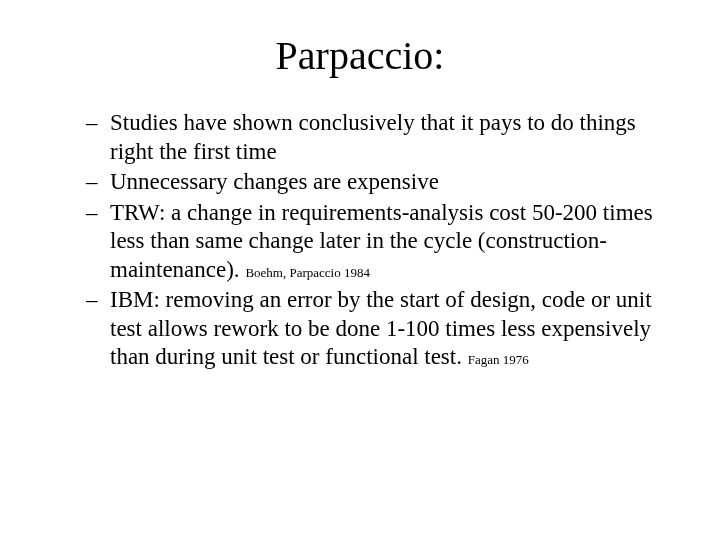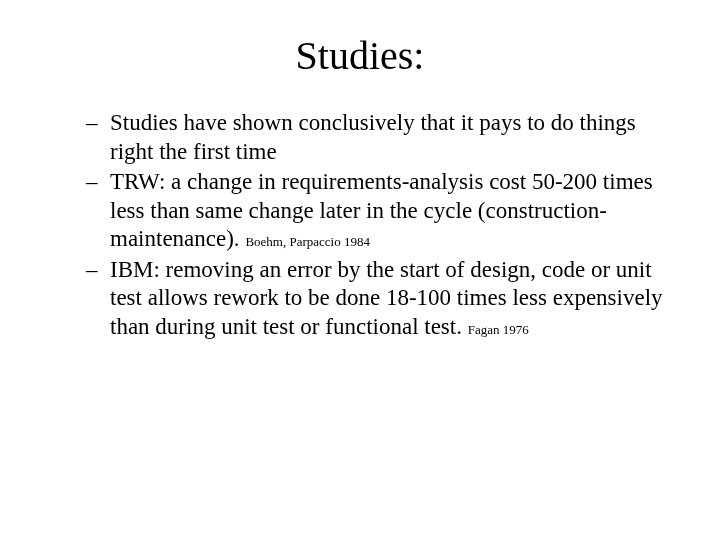--- a/index.html
+++ b/index.html
@@ -60,30 +60,34 @@
     top: 0;
   }
   .cite {
     font-size: 13px;
   }
 </style>
 </head>
 <body>
 
 <div class="slide">
-  <div class="title">Studies:</div>
+  <div class="title">Parpaccio:</div>
 
 
   <ul class="level2">
     <li>
       <span>Studies have shown conclusively that it pays to do things right the first time</span>
       <span class="cite"></span>
     </li>
     <li>
+      <span>Unnecessary changes are expensive</span>
+      <span class="cite"></span>
+    </li>
+    <li>
       <span>TRW: a change in requirements-analysis cost 50-200 times less than same change later in the cycle (construction-maintenance).</span>
       <span class="cite">Boehm, Parpaccio 1984</span>
     </li>
     <li>
-      <span>IBM: removing an error by the start of design, code or unit test allows rework to be done 18-100 times less expensively than during unit test or functional test.</span>
+      <span>IBM: removing an error by the start of design, code or unit test allows rework to be done 1-100 times less expensively than during unit test or functional test.</span>
       <span class="cite">Fagan 1976</span>
     </li>
   </ul>
 </div>
 
 </body></html>

